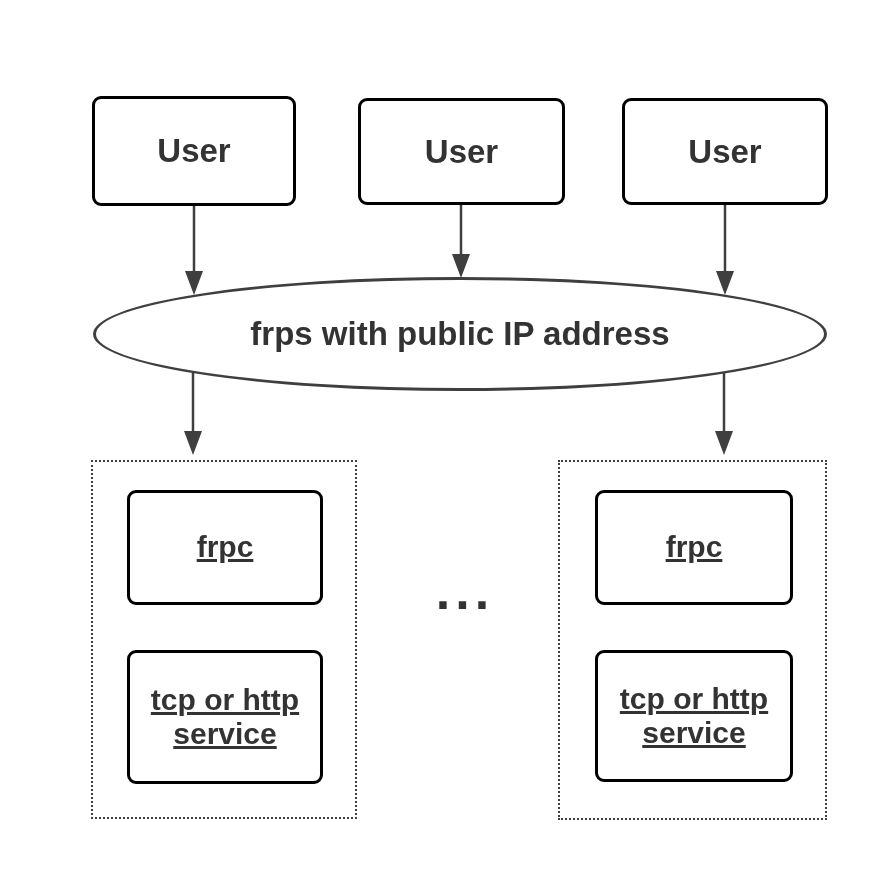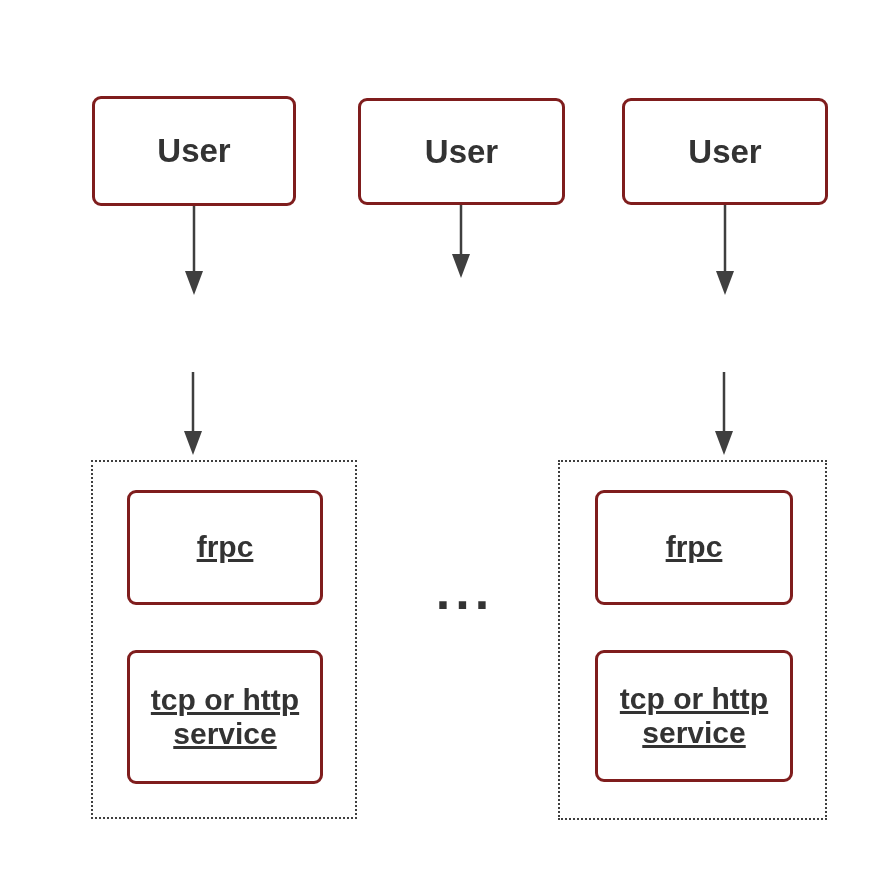--- a/index.html
+++ b/index.html
@@ -12,21 +12,21 @@
     width: 882px;
     height: 889px;
     background: #ffffff;
     font-family: "Liberation Sans", "DejaVu Sans", sans-serif;
     color: #333333;
     overflow: hidden;
   }
   .node {
     position: absolute;
     box-sizing: border-box;
-    border: 3px solid #7f1d1d;
+    border: 3px solid #000000;
     border-radius: 9px;
     background: #ffffff;
     display: flex;
     align-items: center;
     justify-content: center;
     text-align: center;
     font-weight: 700;
     color: #333333;
   }
   .user-box   { font-size: 33px; }
@@ -107,20 +107,23 @@
   <div class="node user-box" style="left:92px; top:96px; width:204px; height:110px;">
     <span>User</span>
   </div>
   <div class="node user-box" style="left:358px; top:98px; width:207px; height:107px;">
     <span>User</span>
   </div>
   <div class="node user-box" style="left:622px; top:98px; width:206px; height:107px;">
     <span>User</span>
   </div>
 
+  <div class="ellipse">
+    <span>frps with public IP address</span>
+  </div>
 
   <div class="dotted-group" style="left:91px; top:460px; width:266px; height:359px;"></div>
   <div class="node inner-box" style="left:127px; top:490px; width:196px; height:115px;">
     <span class="label">frpc</span>
   </div>
   <div class="node inner-box" style="left:127px; top:650px; width:196px; height:134px;">
     <span class="label">tcp or http service</span>
   </div>
 
   <div class="ellipsis">...</div>

